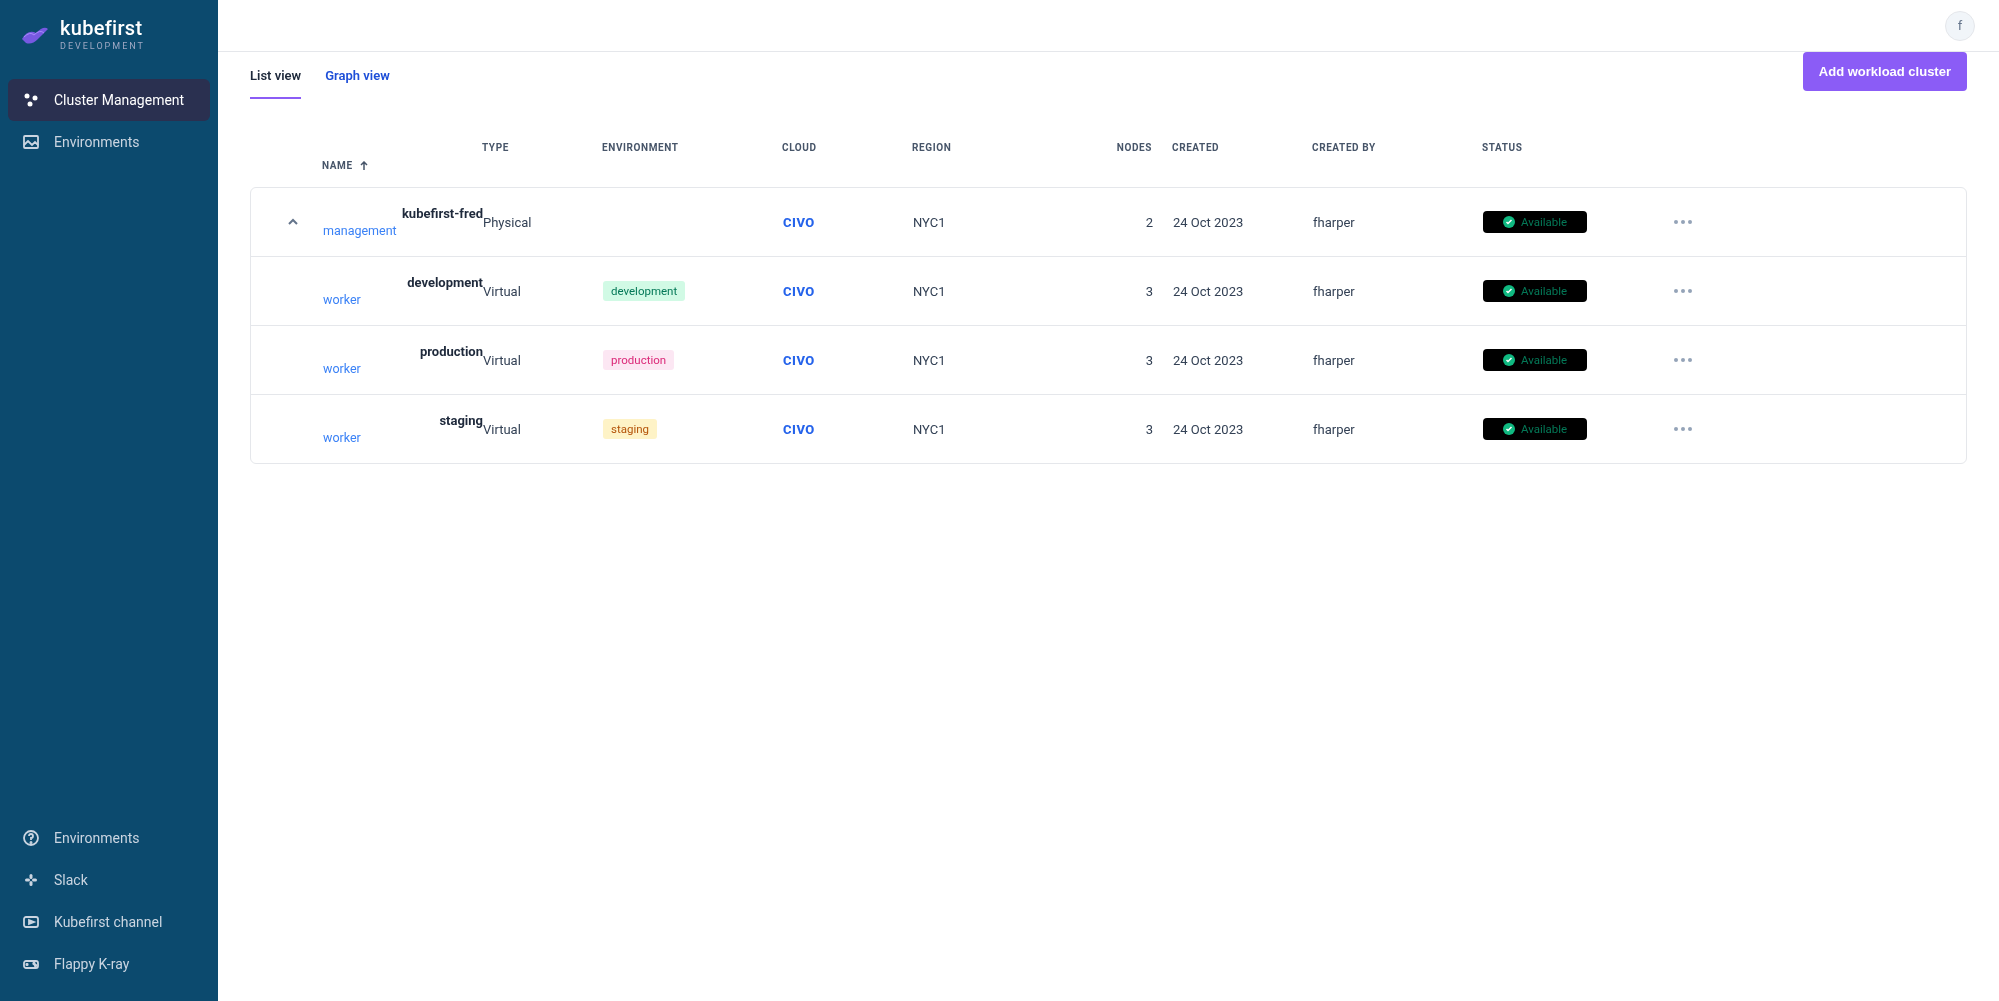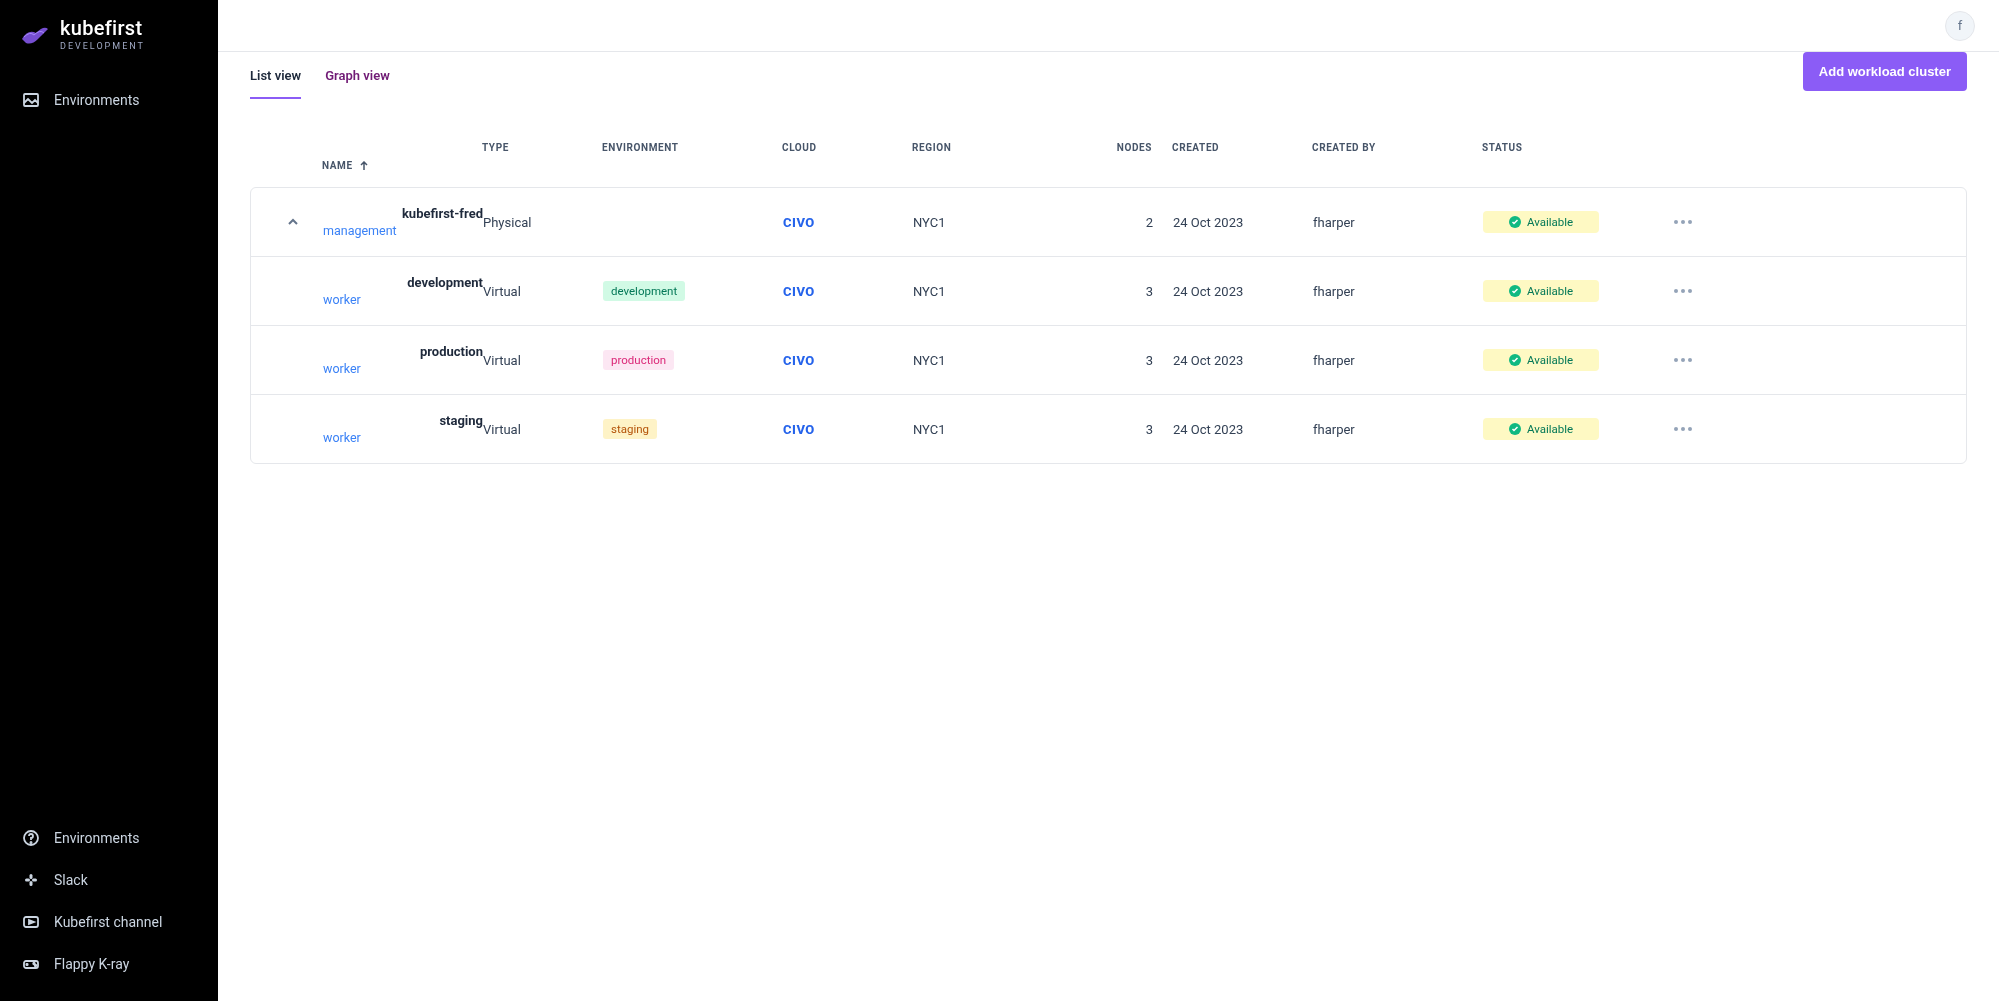--- a/index.html
+++ b/index.html
@@ -9,21 +9,21 @@
   color: #1e293b;
   display: flex;
   height: 1001px;
   width: 1999px;
   overflow: hidden;
 }
 
 
 .sidebar {
   width: 218px;
-  background: #000000;
+  background: #0c4a6e;
   color: #fff;
   display: flex;
   flex-direction: column;
   flex-shrink: 0;
 }
 .logo-block {
   padding: 18px 16px 8px 18px;
   display: flex;
   align-items: center;
   gap: 10px;
@@ -104,21 +104,21 @@
 .toolbar {
   display: flex;
   align-items: flex-start;
   justify-content: space-between;
   height: 58px;
 }
 .tabs { display: flex; gap: 24px; }
 .tab {
   font-size: 13px;
   font-weight: 600;
-  color: #701a75;
+  color: #1d4ed8;
   cursor: pointer;
   padding: 16px 0 14px 0;
   border-bottom: 2px solid transparent;
 }
 .tab.active {
   color: #1e293b;
   border-bottom-color: #8b5cf6;
 }
 
 .add-btn {
@@ -183,24 +183,24 @@
   font-weight: 800;
   font-size: 13px;
   color: #2563eb;
   letter-spacing: 0.5px;
 }
 
 .status-badge {
   display: inline-flex;
   align-items: center;
   gap: 6px;
-  background: #fef9c3;
+  background: #000000;
   color: #047857;
   font-size: 11.5px;
-  padding: 4px 26px;
+  padding: 4px 20px;
   border-radius: 4px;
 }
 .status-dot {
   width: 12px;
   height: 12px;
   border-radius: 50%;
   background: #10b981;
   display: flex;
   align-items: center;
   justify-content: center;
@@ -224,20 +224,30 @@
         <path d="M6 18 Q12 12 16 16 Q22 10 26 14" fill="none" stroke="#a78bfa" stroke-width="1"></path>
       </svg>
     </span>
     <span class="logo-text">
       <span class="brand">kubefirst</span>
       <span class="sub">DEVELOPMENT</span>
     </span>
   </div>
 
   <nav class="nav-top">
+    <div class="nav-item active">
+      <span class="nav-icon">
+        <svg viewBox="0 0 18 18" fill="#fff">
+            <circle cx="5" cy="5" r="2.5"></circle>
+            <circle cx="13" cy="7" r="2.5"></circle>
+            <circle cx="8" cy="13" r="2.5"></circle>
+          </svg>
+      </span>
+      <span>Cluster Management</span>
+    </div>
     <div class="nav-item">
       <span class="nav-icon">
         <svg viewBox="0 0 18 18" fill="none" stroke="#cbd5e1" stroke-width="1.8">
             <rect x="2" y="3" width="14" height="12" rx="1"></rect>
             <path d="M2 12 L6 8 L10 12 L13 9 L16 12"></path>
           </svg>
       </span>
       <span>Environments</span>
     </div>
   </nav>

